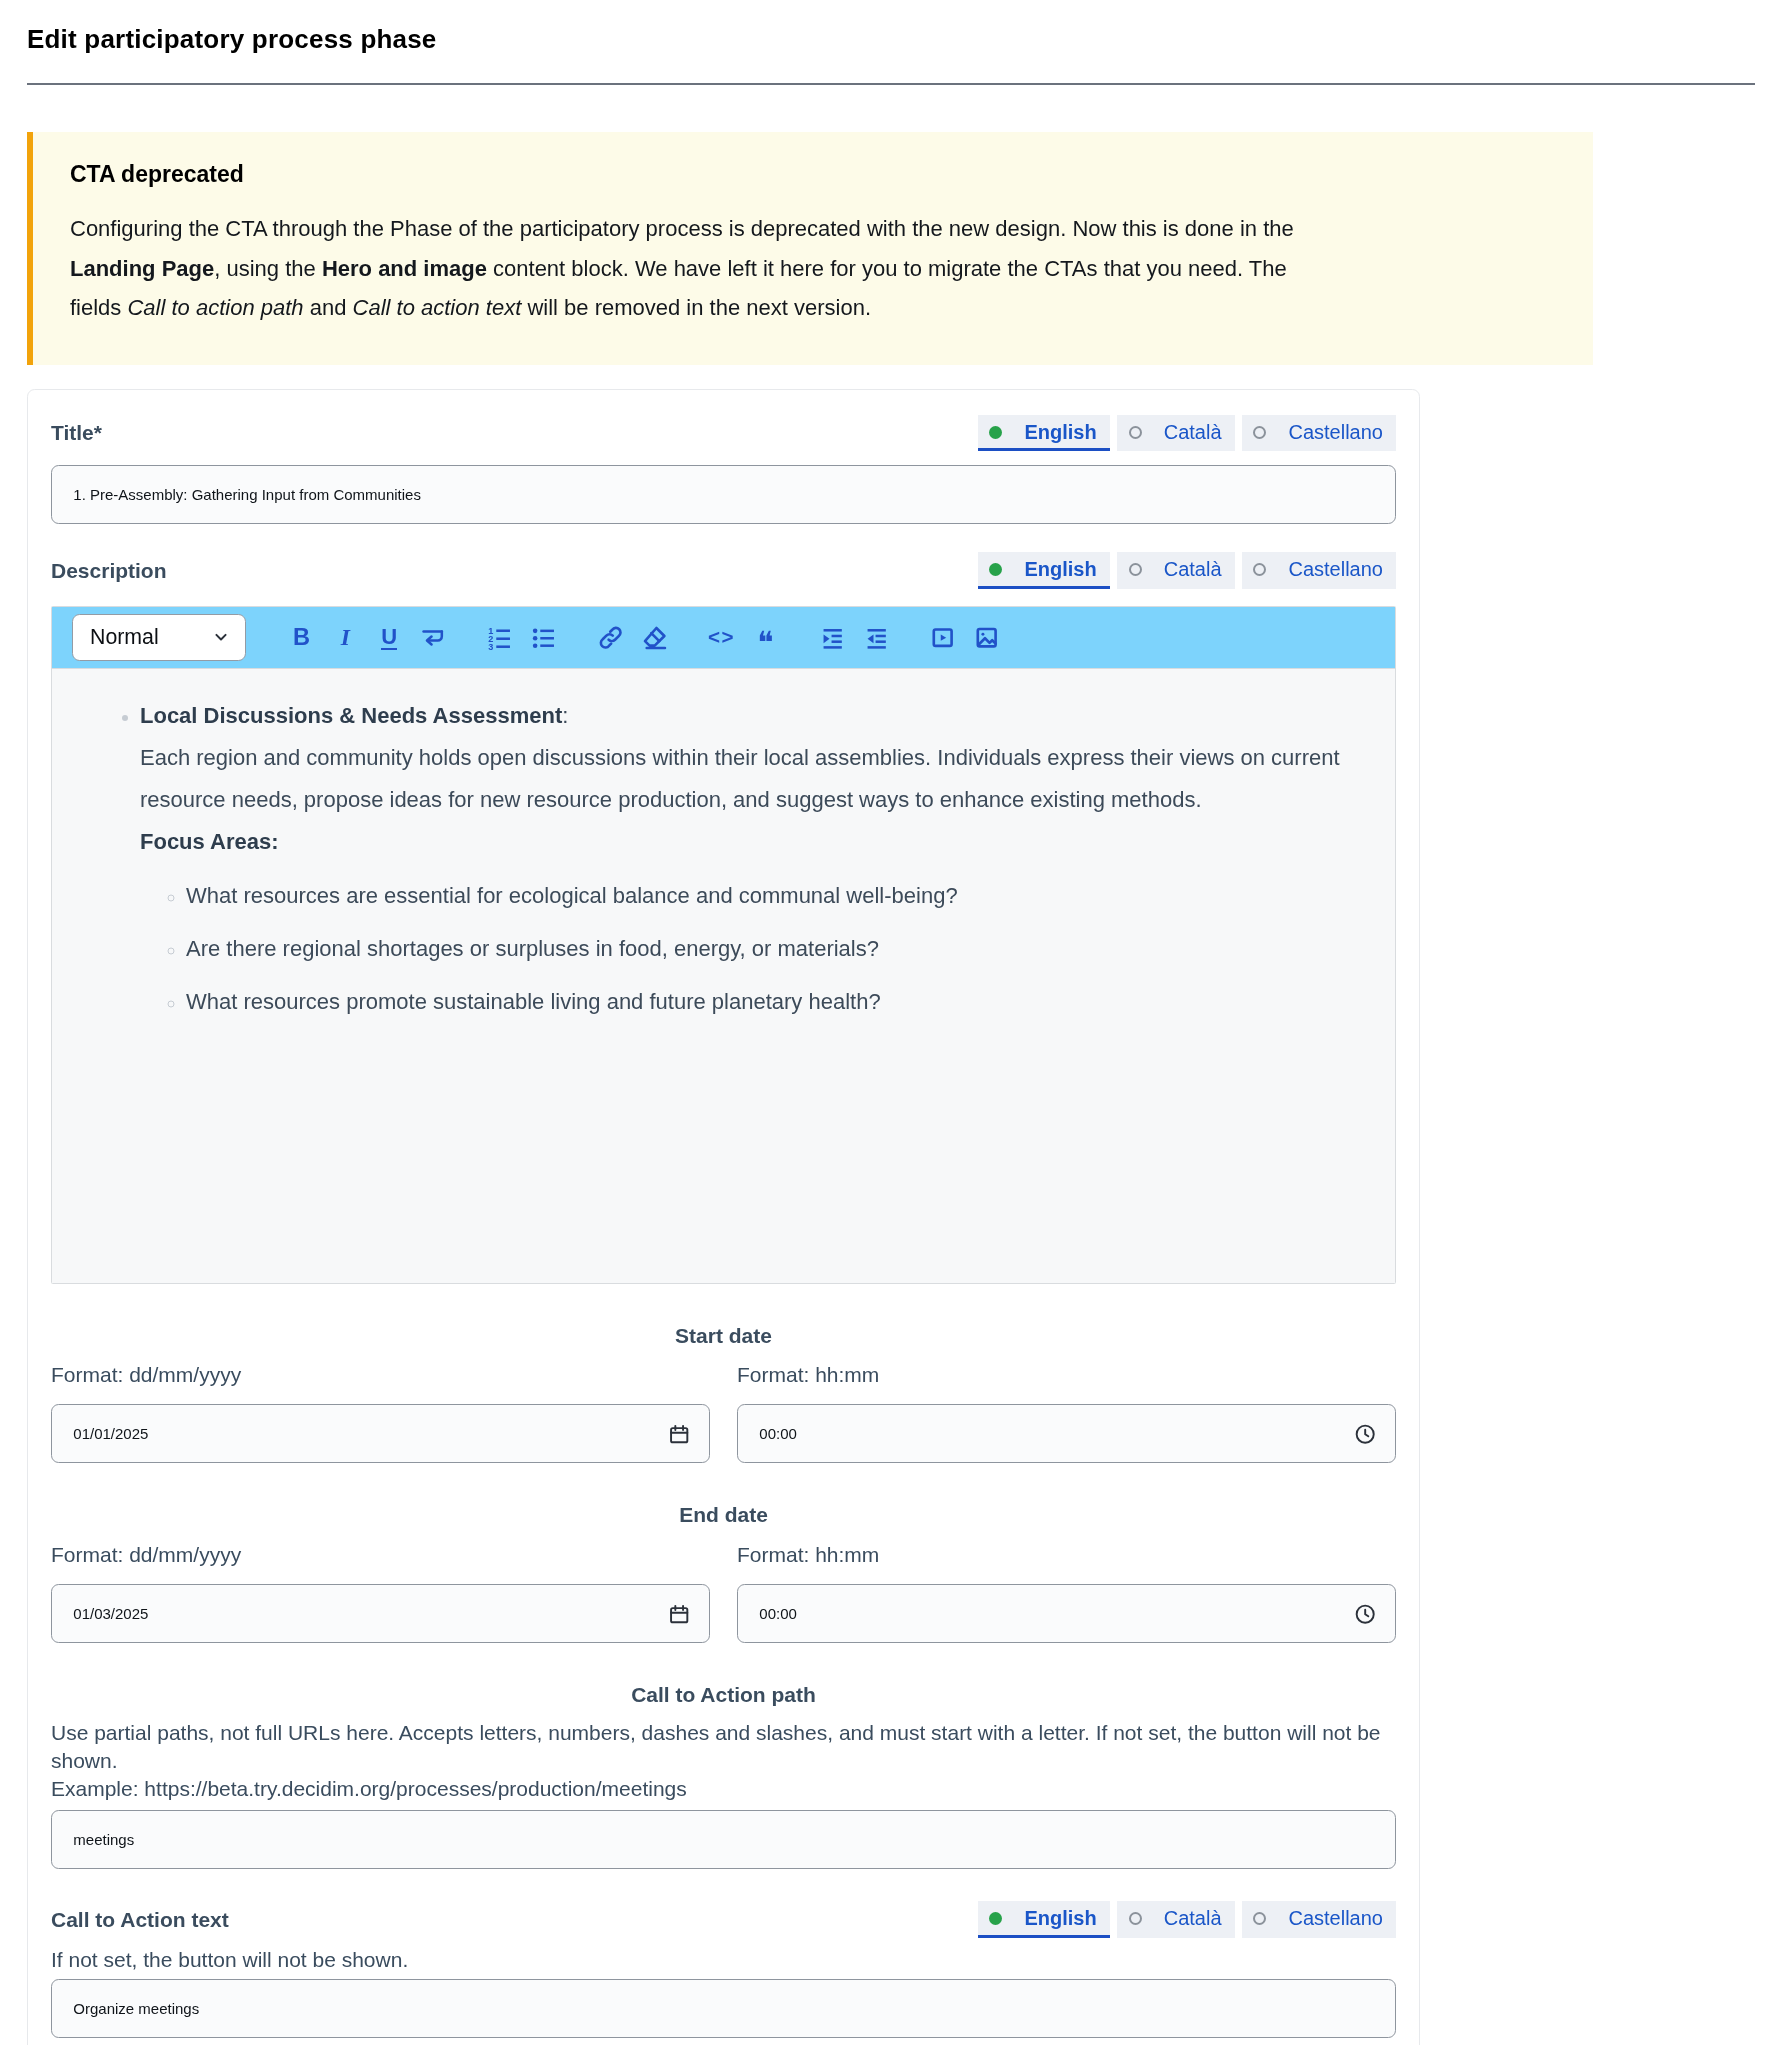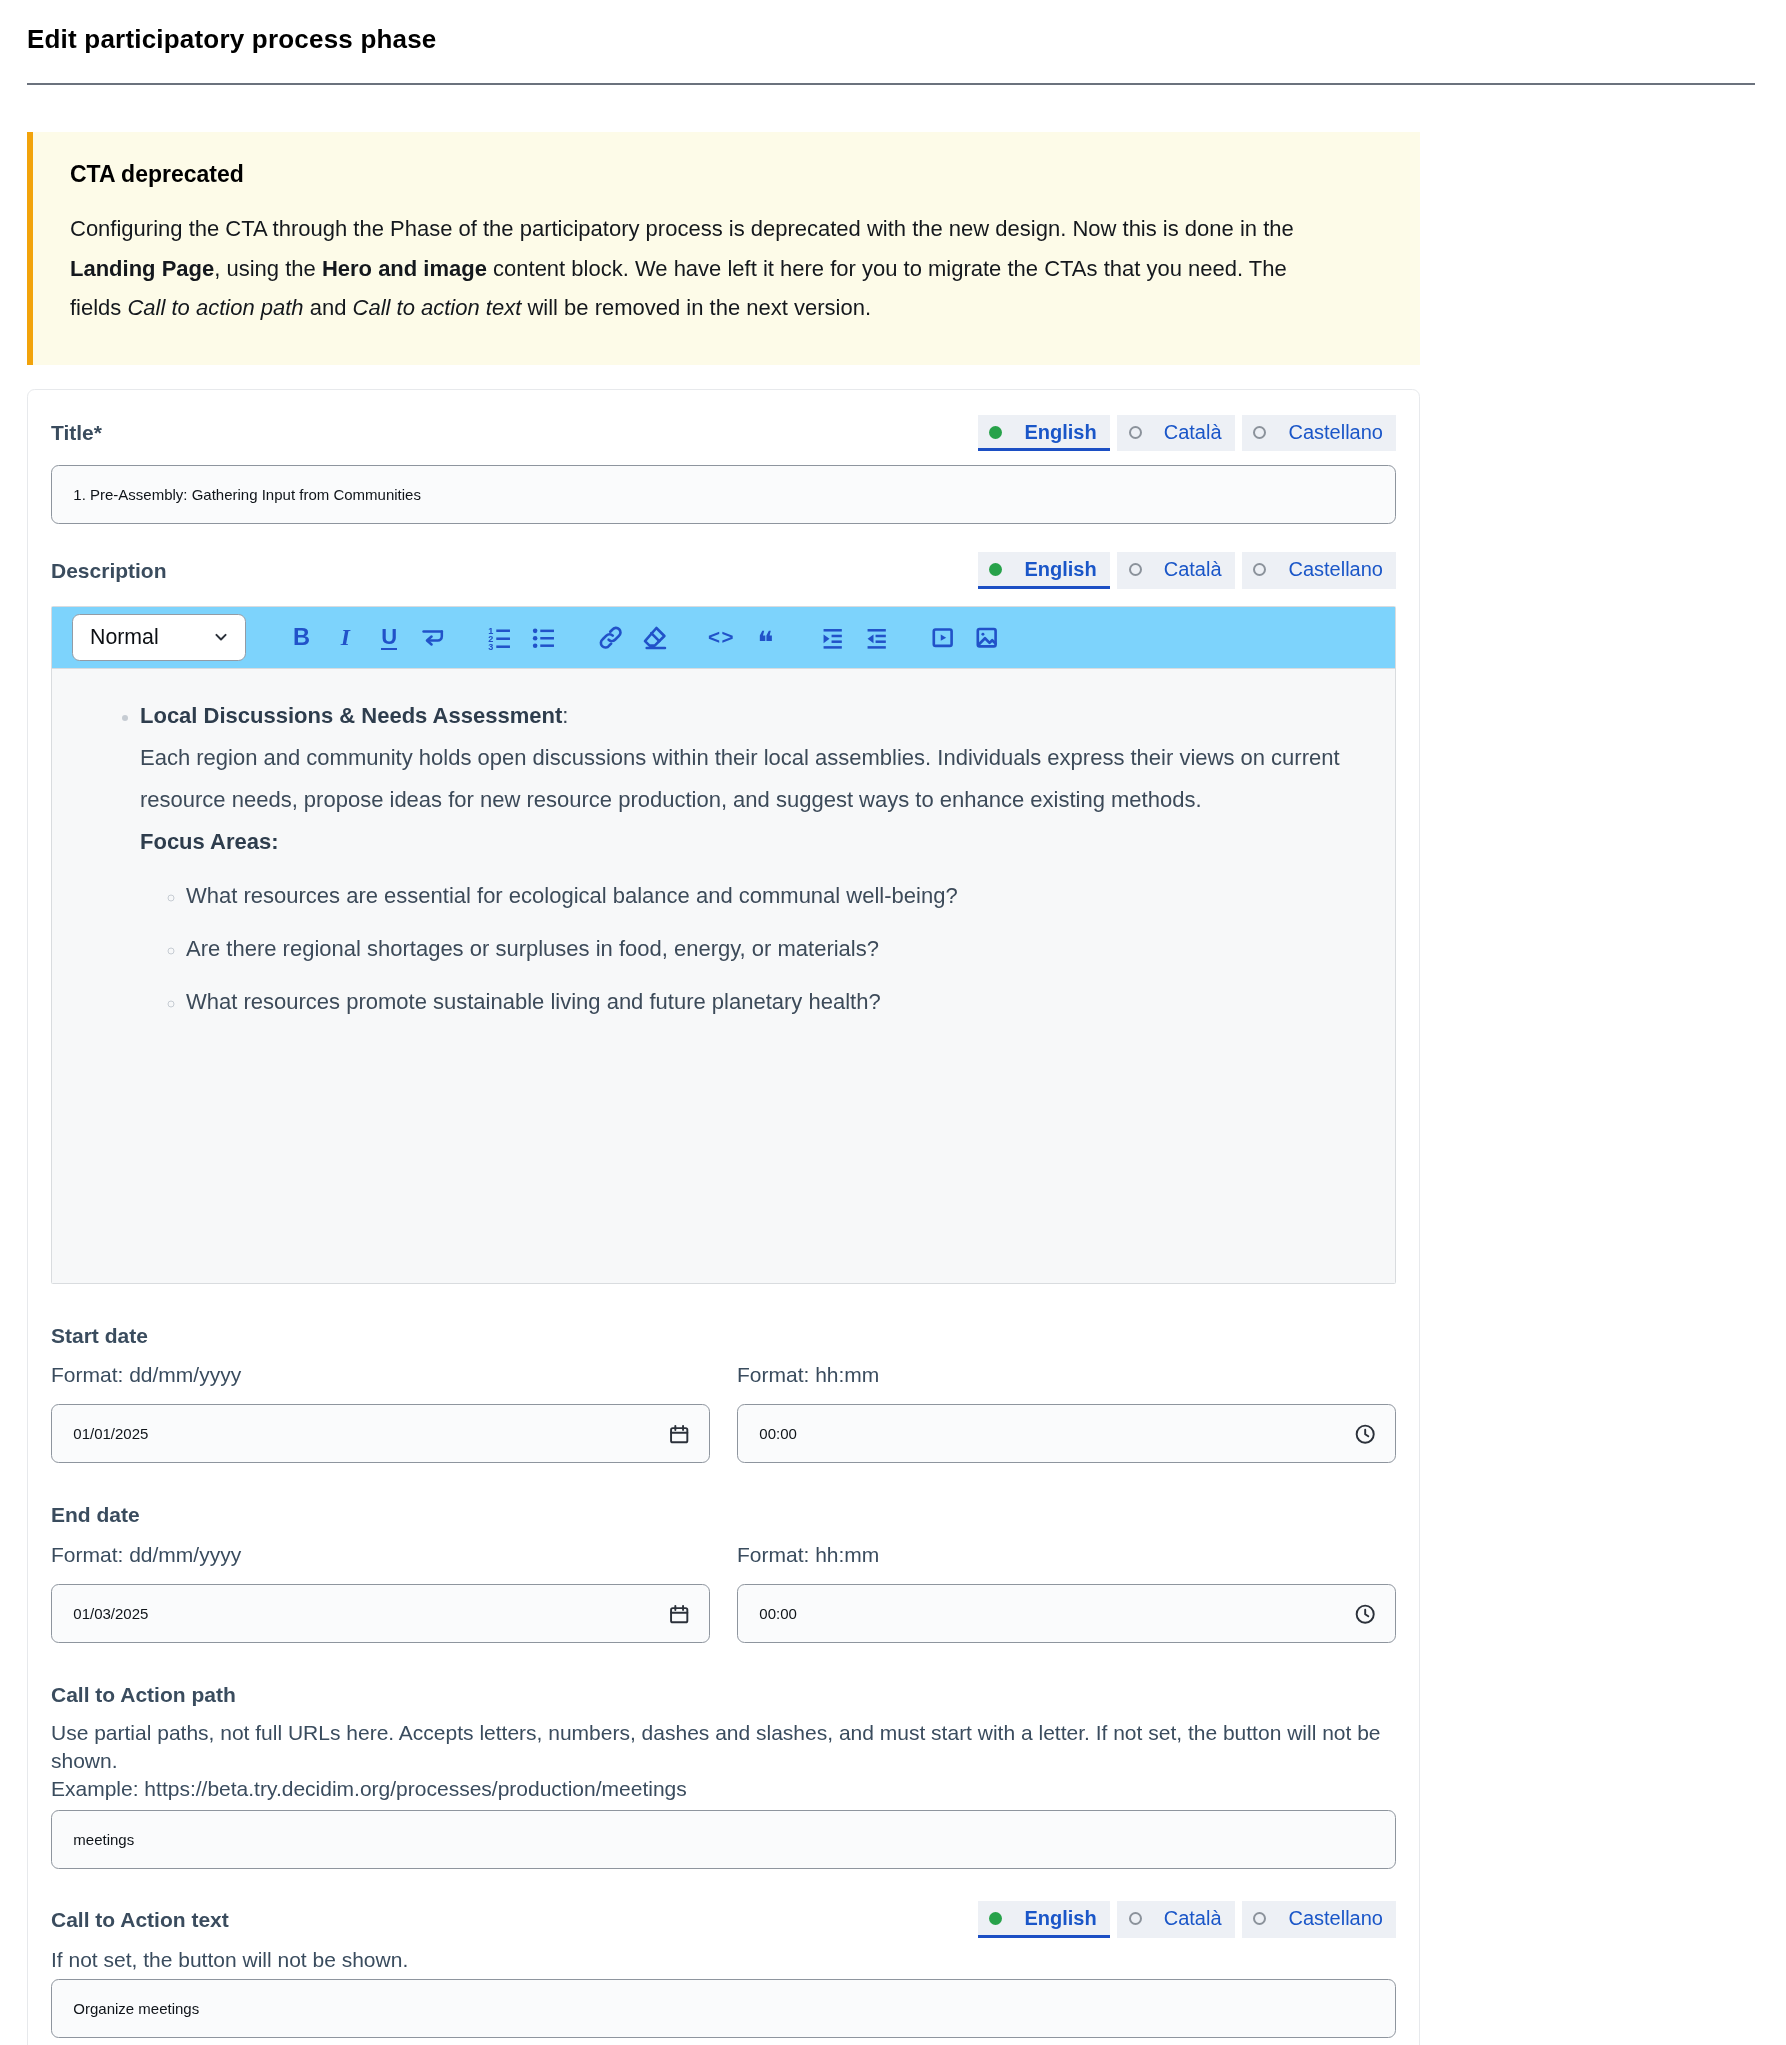--- a/index.html
+++ b/index.html
@@ -9,38 +9,38 @@
     font-family:"Liberation Sans", sans-serif;
     color:#15191e;
   }
   .page { padding:12.2px 32px 46px 27px; }
 
   .page-title { font-size:26px; font-weight:700; color:#000; margin:12.2px 0 0 0; letter-spacing:0.2px; }
   .title-rule { border:none; border-top:2.3px solid #6b727d; margin:27.4px 0 0 0; width:1728px; }
 
   
   .callout {
-    margin-top:47px; width:1393px;
+    margin-top:47px; width:1566px;
     background:#fdfbe8; border-left:6.9px solid #f2a30b;
     padding:29px 37px 37px 37px;
   }
   .callout-title { font-size:23px; font-weight:700; color:#000; margin:0; }
   .callout-body { font-size:22px; line-height:1.8; color:#14181d; margin:21.3px 0 0 0; max-width:1234px; }
   .seg-b { font-weight:700; }
   .seg-i { font-style:italic; }
 
   
   .card {
     margin-top:24.4px; width:1393px;
     background:#fff; border:1.5px solid #e7e9ec; border-radius:7.6px;
     padding:21.3px 23px 23px 23px;
   }
 
   .field-row { display:flex; justify-content:space-between; align-items:center; min-height:43px; }
-  .field-label { font-size:21px; font-weight:700; color:#3a4c5e; }
+  .field-label { font-size:21px; font-weight:700; color:#3a4c5e;text-align:center; }
 
   
   .lang-tabs { display:flex; gap:7.6px; align-items:flex-start; }
   .lang-tab {
     display:flex; align-items:center; gap:22px;
     background:#edf0f5; padding:6.1px 13px 4.6px 11.4px;
     font-size:20px; color:#1a56c8; cursor:pointer;
     border-bottom:3.8px solid transparent;
   }
   .lang-tab.active { font-weight:700; border-bottom:3.8px solid #1c4fc4; }

